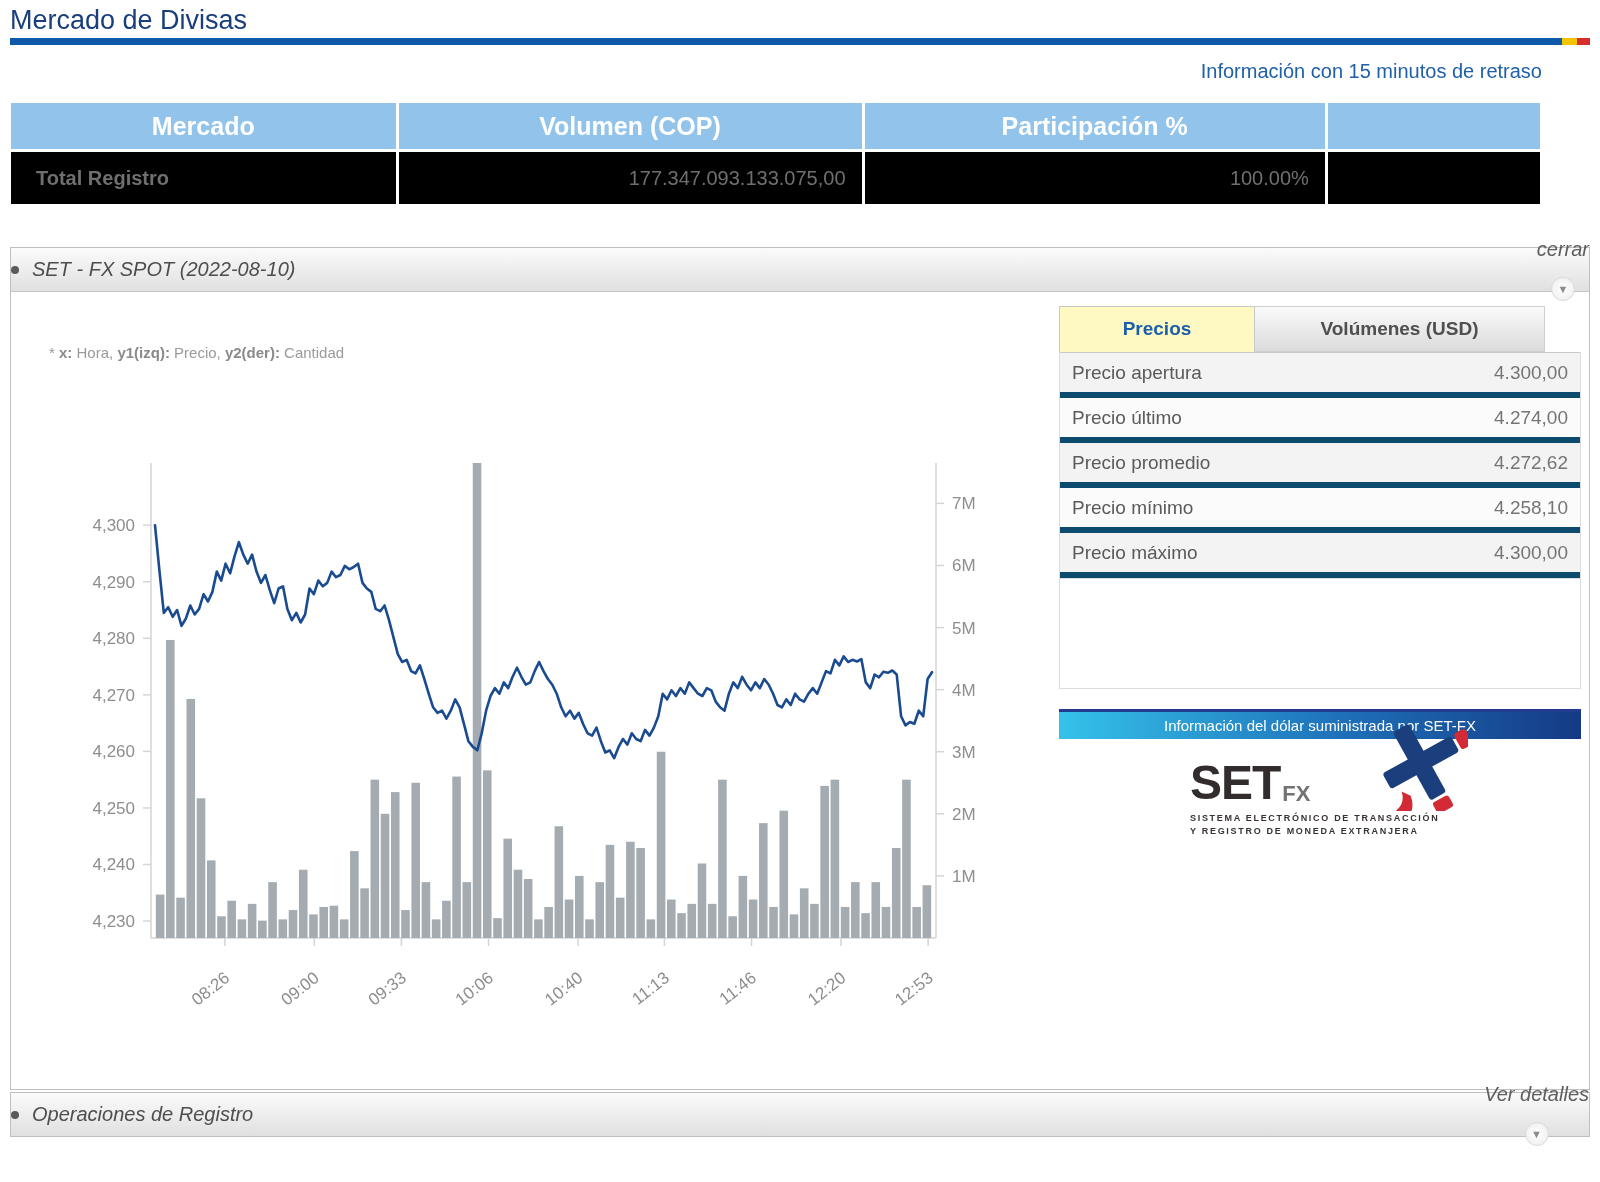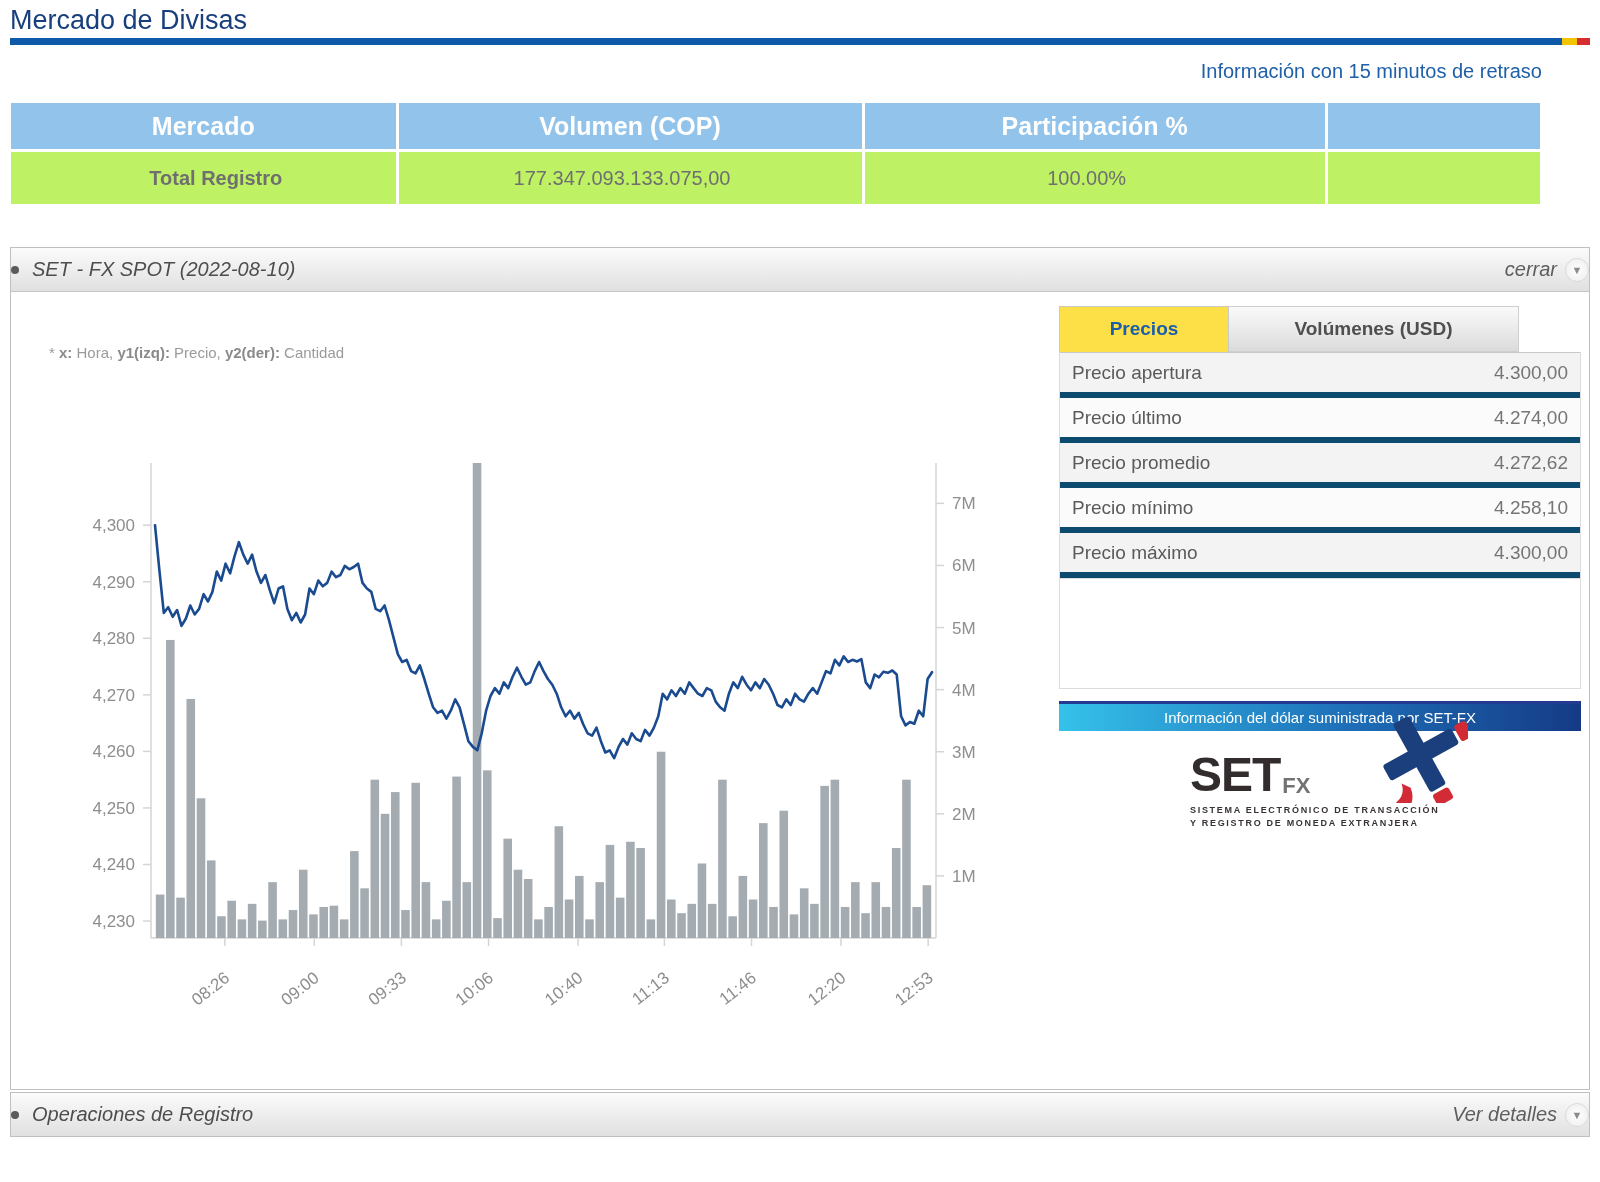--- a/index.html
+++ b/index.html
@@ -7,60 +7,60 @@
   body { font-family:"Liberation Sans", sans-serif; width:1600px; height:1182px; position:relative; overflow:hidden; }
 
   .page-title { position:absolute; left:10px; top:5px; font-size:27px; font-weight:normal; color:#183F7C; }
   .title-rule { position:absolute; left:10px; top:38px; width:1580px; height:7px; background:#0F5AA8; }
   .flag-yellow { position:absolute; right:13px; top:0; width:15px; height:7px; background:#F2C500; }
   .flag-red { position:absolute; right:0; top:0; width:13px; height:7px; background:#D62E2E; }
   .delay-note { position:absolute; top:60px; right:58px; font-size:20px; color:#2060A8; }
 
   table.market { position:absolute; left:8px; top:100px; width:1535px; border-collapse:separate; border-spacing:3px; }
   table.market th { background:#92C3EA; color:#fff; font-size:25px; font-weight:bold; height:46px; text-align:center; }
-  table.market td { background:#bef264; font-size:20px; color:#6F6F6F; height:52px;text-align:center; }
+  table.market td { background:#000000; font-size:20px; color:#6F6F6F; height:52px; }
   td.mkt-name { font-weight:bold; color:#17457E; padding-left:25px; }
   td.mkt-vol, td.mkt-part { text-align:right; padding-right:16px; }
 
   .panel { position:absolute; left:10px; width:1580px; background:#fff; border:1px solid #BFBFBF; }
   .setfx-panel { top:247px; height:843px; }
   .bottom-panel { top:1092px; height:45px; }
   .panel-header { height:44px; background:linear-gradient(#FBFBFB,#E0E0E0); border-bottom:1px solid #C5C5C5;
                   display:flex; align-items:center; padding:0 0;font-style:italic; }
   .bottom-panel .panel-header { border-bottom:none; height:43px; }
   .bullet { width:8px; height:8px; border-radius:50%; background:#5A5A5A; flex:none; }
   .panel-title { margin-left:13px; font-size:20px; color:#4D4D4D; }
-  .header-action { margin-left:auto; display:flex; align-items:center; gap:8px; cursor:pointer; }
+  .header-action { margin-left:auto; display:flex; align-items:center; gap:16px; cursor:pointer;flex-direction:column; }
   .header-action-label { font-size:20px; color:#5E5E5E; }
   .arrow-btn { width:24px; height:24px; border-radius:50%; border:1px solid #DADADA;
                background:radial-gradient(#ffffff,#ececec); display:flex; align-items:center; justify-content:center;
                font-size:11px; color:#8C8C8C; }
   .panel-body { position:relative; height:798px; }
 
   .legend-note { position:absolute; left:38px; top:52px; font-size:15px; color:#9A9A9A; white-space:pre-wrap; }
   .legend-note b { color:#8A8A8A; }
 
   #chart-svg { position:absolute; left:0; top:151px; }
   .axl { font-family:"Liberation Sans", sans-serif; font-size:17px; fill:#8E8E8E; }
 
   .side { position:absolute; left:1048px; top:14px; width:522px; }
   .tabs { display:flex; height:46px; align-items:stretch; }
   .tab { text-align:center; font-size:19px; font-weight:bold; line-height:44px; cursor:pointer; }
-  .tab-active { width:170px; background:#fde047; color:#1B5EAB; border:1px solid #C9C9C9; border-bottom:none; }
+  .tab-active { width:196px; background:#fef9c3; color:#1B5EAB; border:1px solid #C9C9C9; border-bottom:none; }
   .tab-inactive { width:290px; background:linear-gradient(#FAFAFA,#DBDBDB); color:#4F4F4F;
                   border:1px solid #CFCFCF; border-left:none; }
   .price-table { border:1px solid #DCDCDC; border-top:1px solid #C9C9C9; }
   .price-row { display:flex; align-items:center; height:45px; padding:0 12px; font-size:19px;
                border-bottom:6px solid #0c4a6e; }
   .price-row:nth-child(odd) { background:#F3F3F3; }
   .price-row:nth-child(even) { background:#FBFBFB; }
   .price-label { color:#5A5A5A; }
   .price-value { margin-left:auto; color:#757575; }
   .side-spacer { height:110px; background:#fff; border:1px solid #DCDCDC; border-top:none; }
-  .side-banner { margin-top:12px; height:30px; border-top:3px solid #223A8F;
+  .side-banner { margin-top:20px; height:30px; border-top:3px solid #223A8F;
                  background:linear-gradient(90deg,#35C2EA,#1E6FB8 55%,#153A85);
                  color:#fff; font-size:15px; text-align:center; line-height:27px; }
   .logo { margin:16px auto 0; width:260px; position:relative; }
   .logo-row { position:relative; display:flex; align-items:baseline; }
   .logo-set { font-size:48px; font-weight:bold; color:#322C2D; letter-spacing:-1px; }
   .logo-fx { font-size:22px; font-weight:bold; color:#737373; position:relative; top:2px; margin-left:2px; }
   .logo-pinwheel { position:absolute; right:-18px; top:-40px; }
   .logo-sub { font-size:9px; font-weight:bold; letter-spacing:1.7px; color:#383234; margin-top:3px; }
 </style>
 </head>

